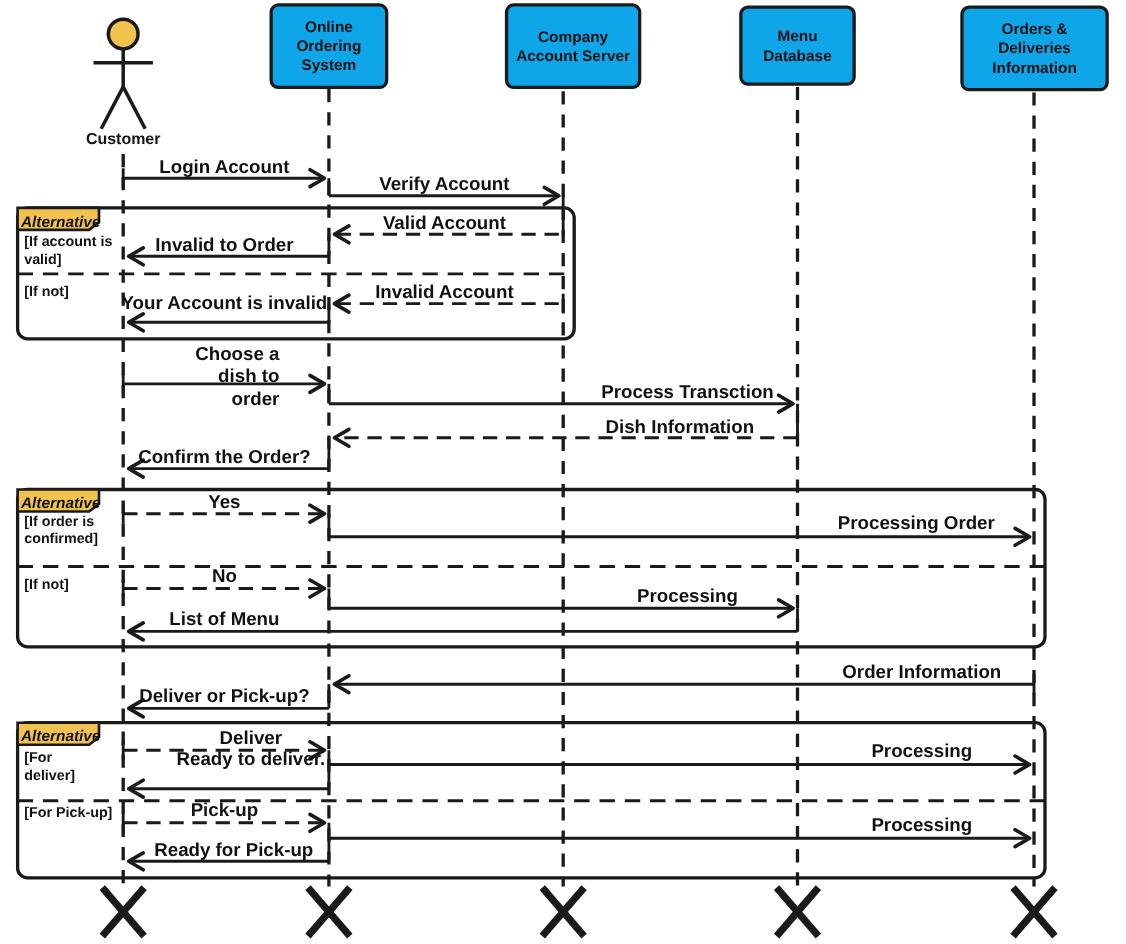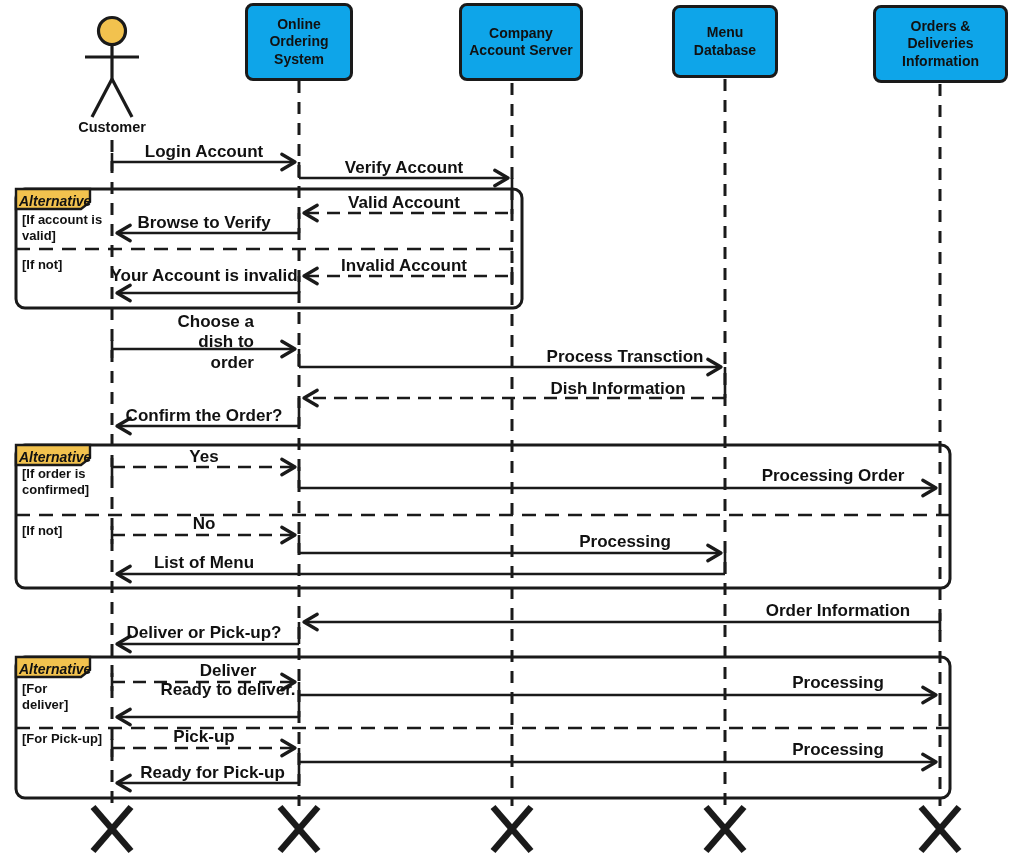--- a/index.html
+++ b/index.html
@@ -163,21 +163,21 @@
   <div class="glabel" style="left:22px;top:212px;width:84px;">[If account is valid]</div>
   <div class="glabel" style="left:22px;top:257px;">[If not]</div>
   <div class="glabel" style="left:22px;top:466px;width:100px;">[If order is confirmed]</div>
   <div class="glabel" style="left:22px;top:523px;">[If not]</div>
   <div class="glabel" style="left:22px;top:681px;width:60px;">[For deliver]</div>
   <div class="glabel" style="left:22px;top:731px;">[For Pick-up]</div>
 
   <div class="mlabel" style="left:204px;top:142px;">Login Account</div>
   <div class="mlabel" style="left:404px;top:158px;">Verify Account</div>
   <div class="mlabel" style="left:404px;top:193px;">Valid Account</div>
-  <div class="mlabel" style="left:204px;top:213px;">Browse to Verify</div>
+  <div class="mlabel" style="left:204px;top:213px;">Invalid to Order</div>
   <div class="mlabel" style="left:404px;top:256px;">Invalid Account</div>
   <div class="mlabel" style="left:204px;top:266px;">Your Account is invalid</div>
   <div class="mlabel wrap" style="left:204px;top:312px;width:100px;">Choose a dish to order</div>
   <div class="mlabel" style="left:625px;top:347px;">Process Transction</div>
   <div class="mlabel" style="left:618px;top:379px;">Dish Information</div>
   <div class="mlabel" style="left:204px;top:406px;">Confirm the Order?</div>
   <div class="mlabel" style="left:204px;top:447px;">Yes</div>
   <div class="mlabel" style="left:833px;top:466px;">Processing Order</div>
   <div class="mlabel" style="left:204px;top:514px;">No</div>
   <div class="mlabel" style="left:625px;top:532px;">Processing</div>

